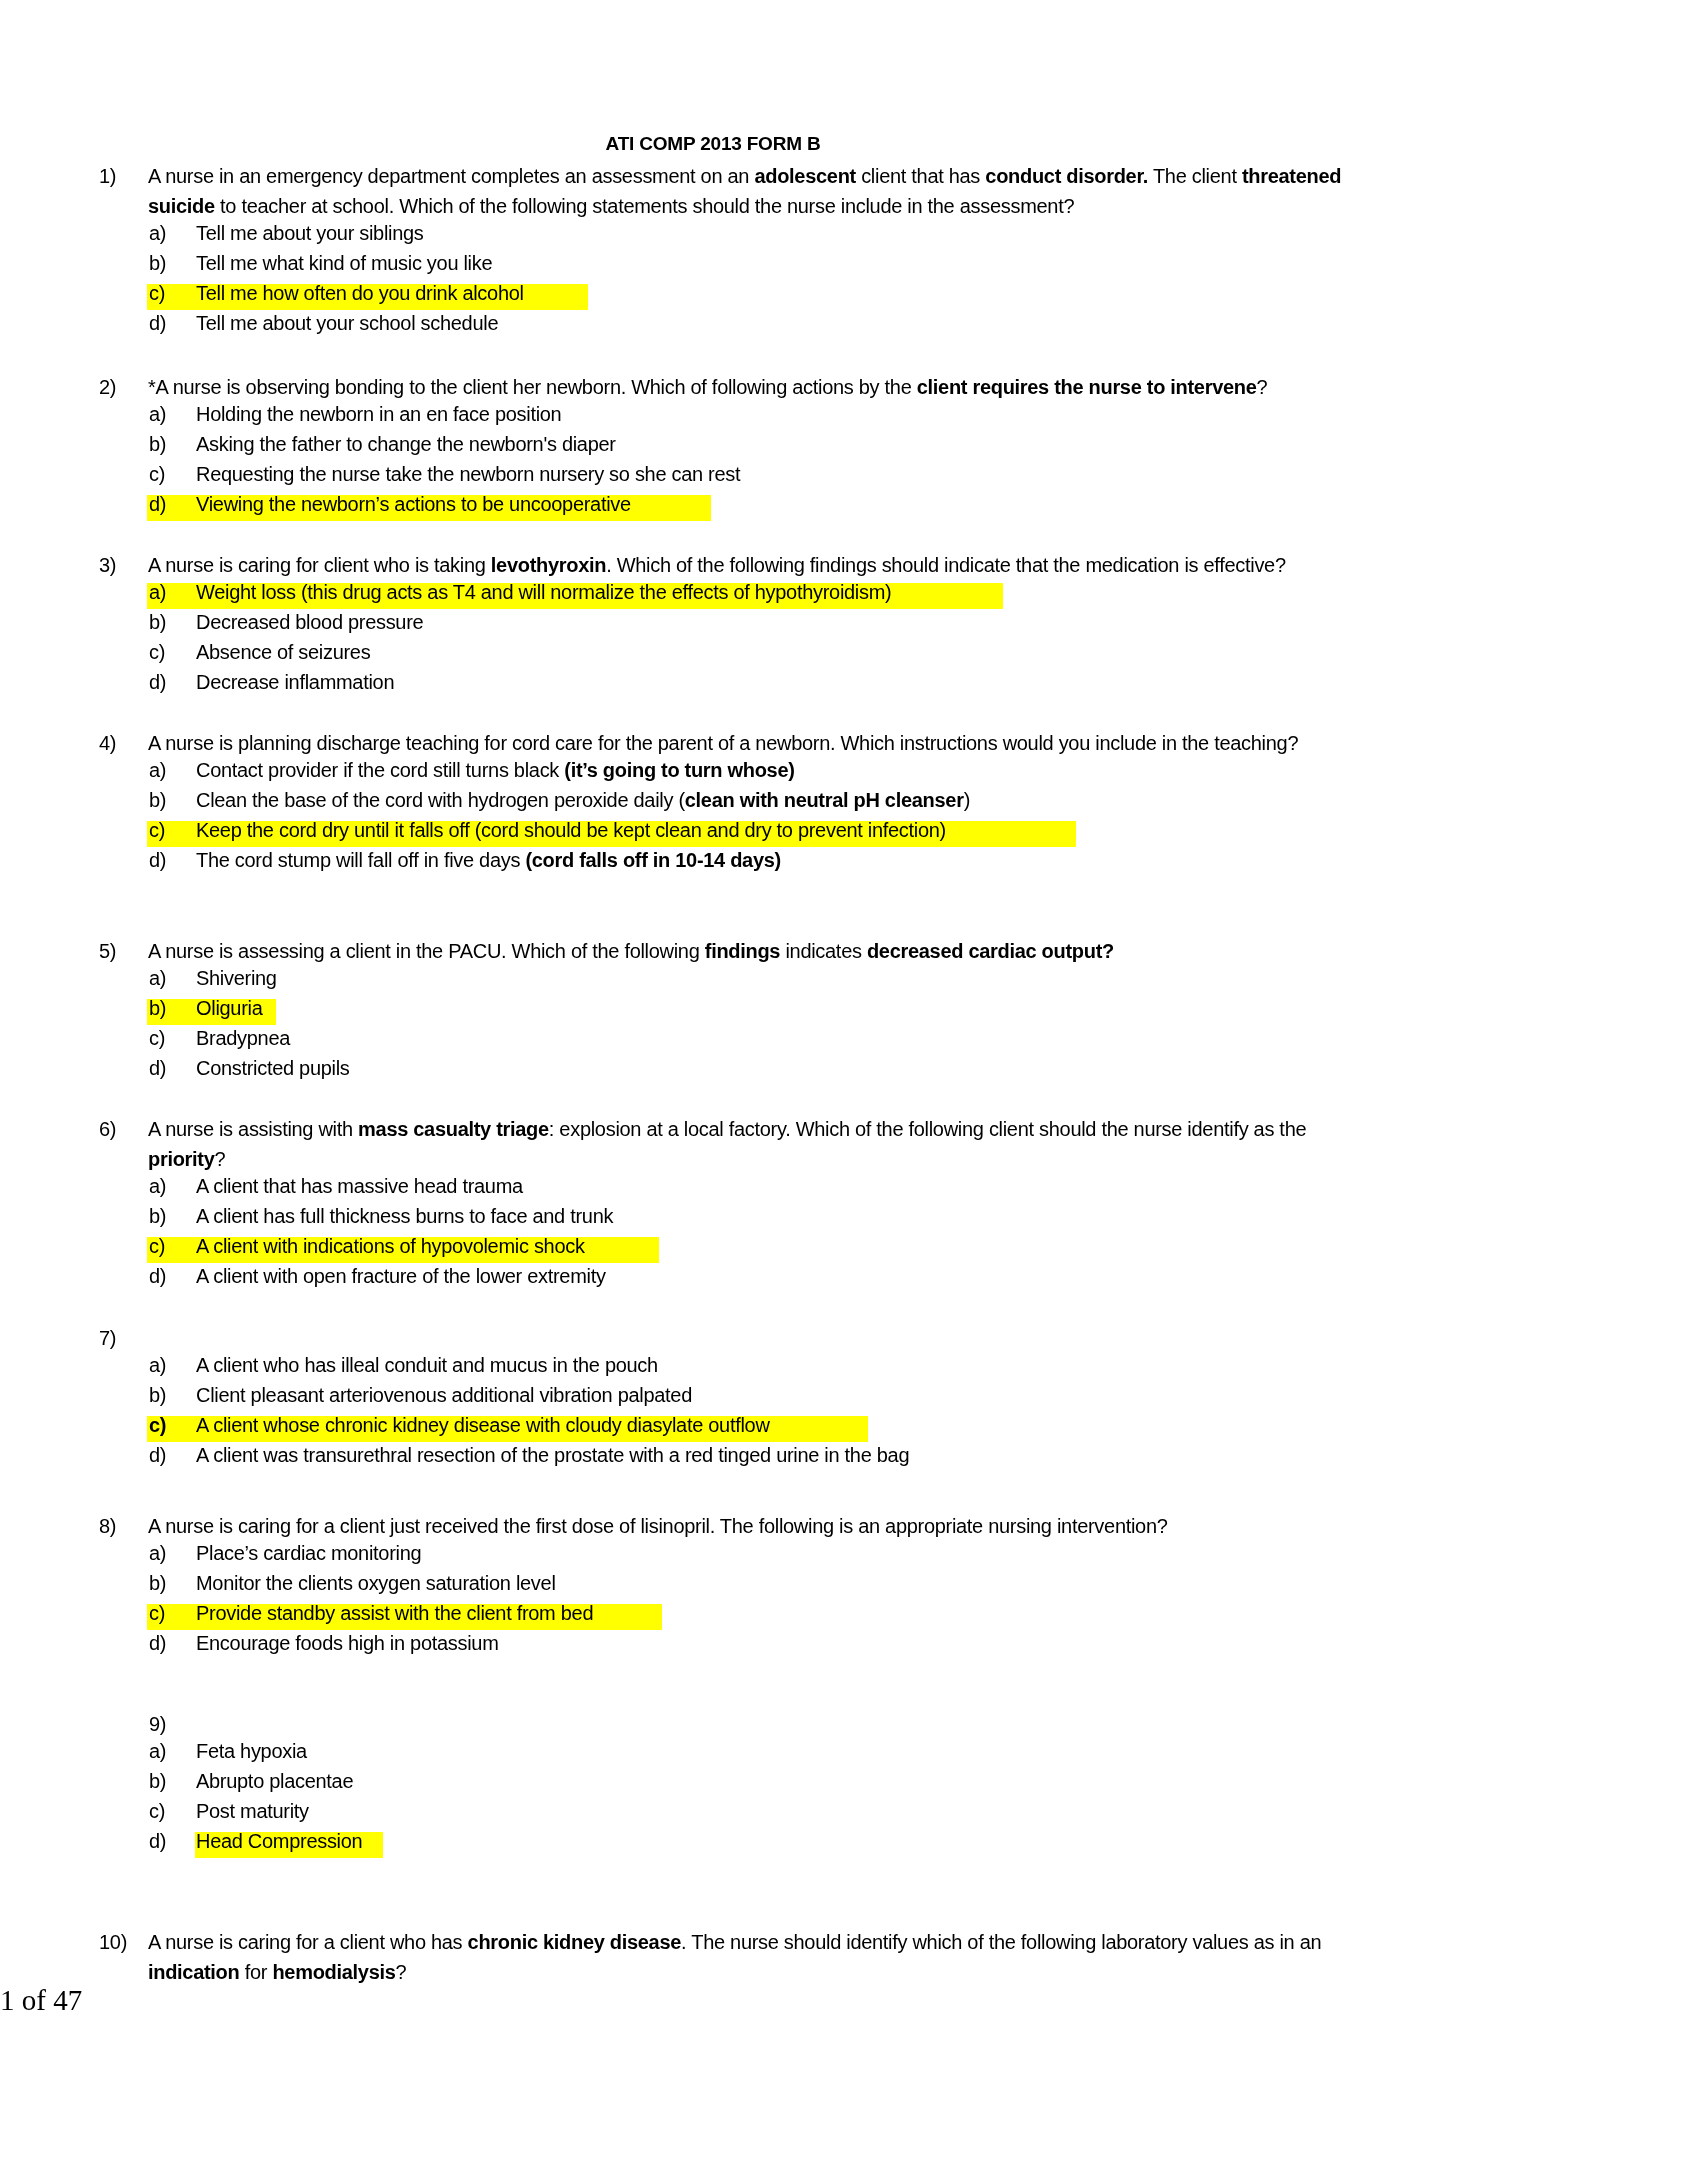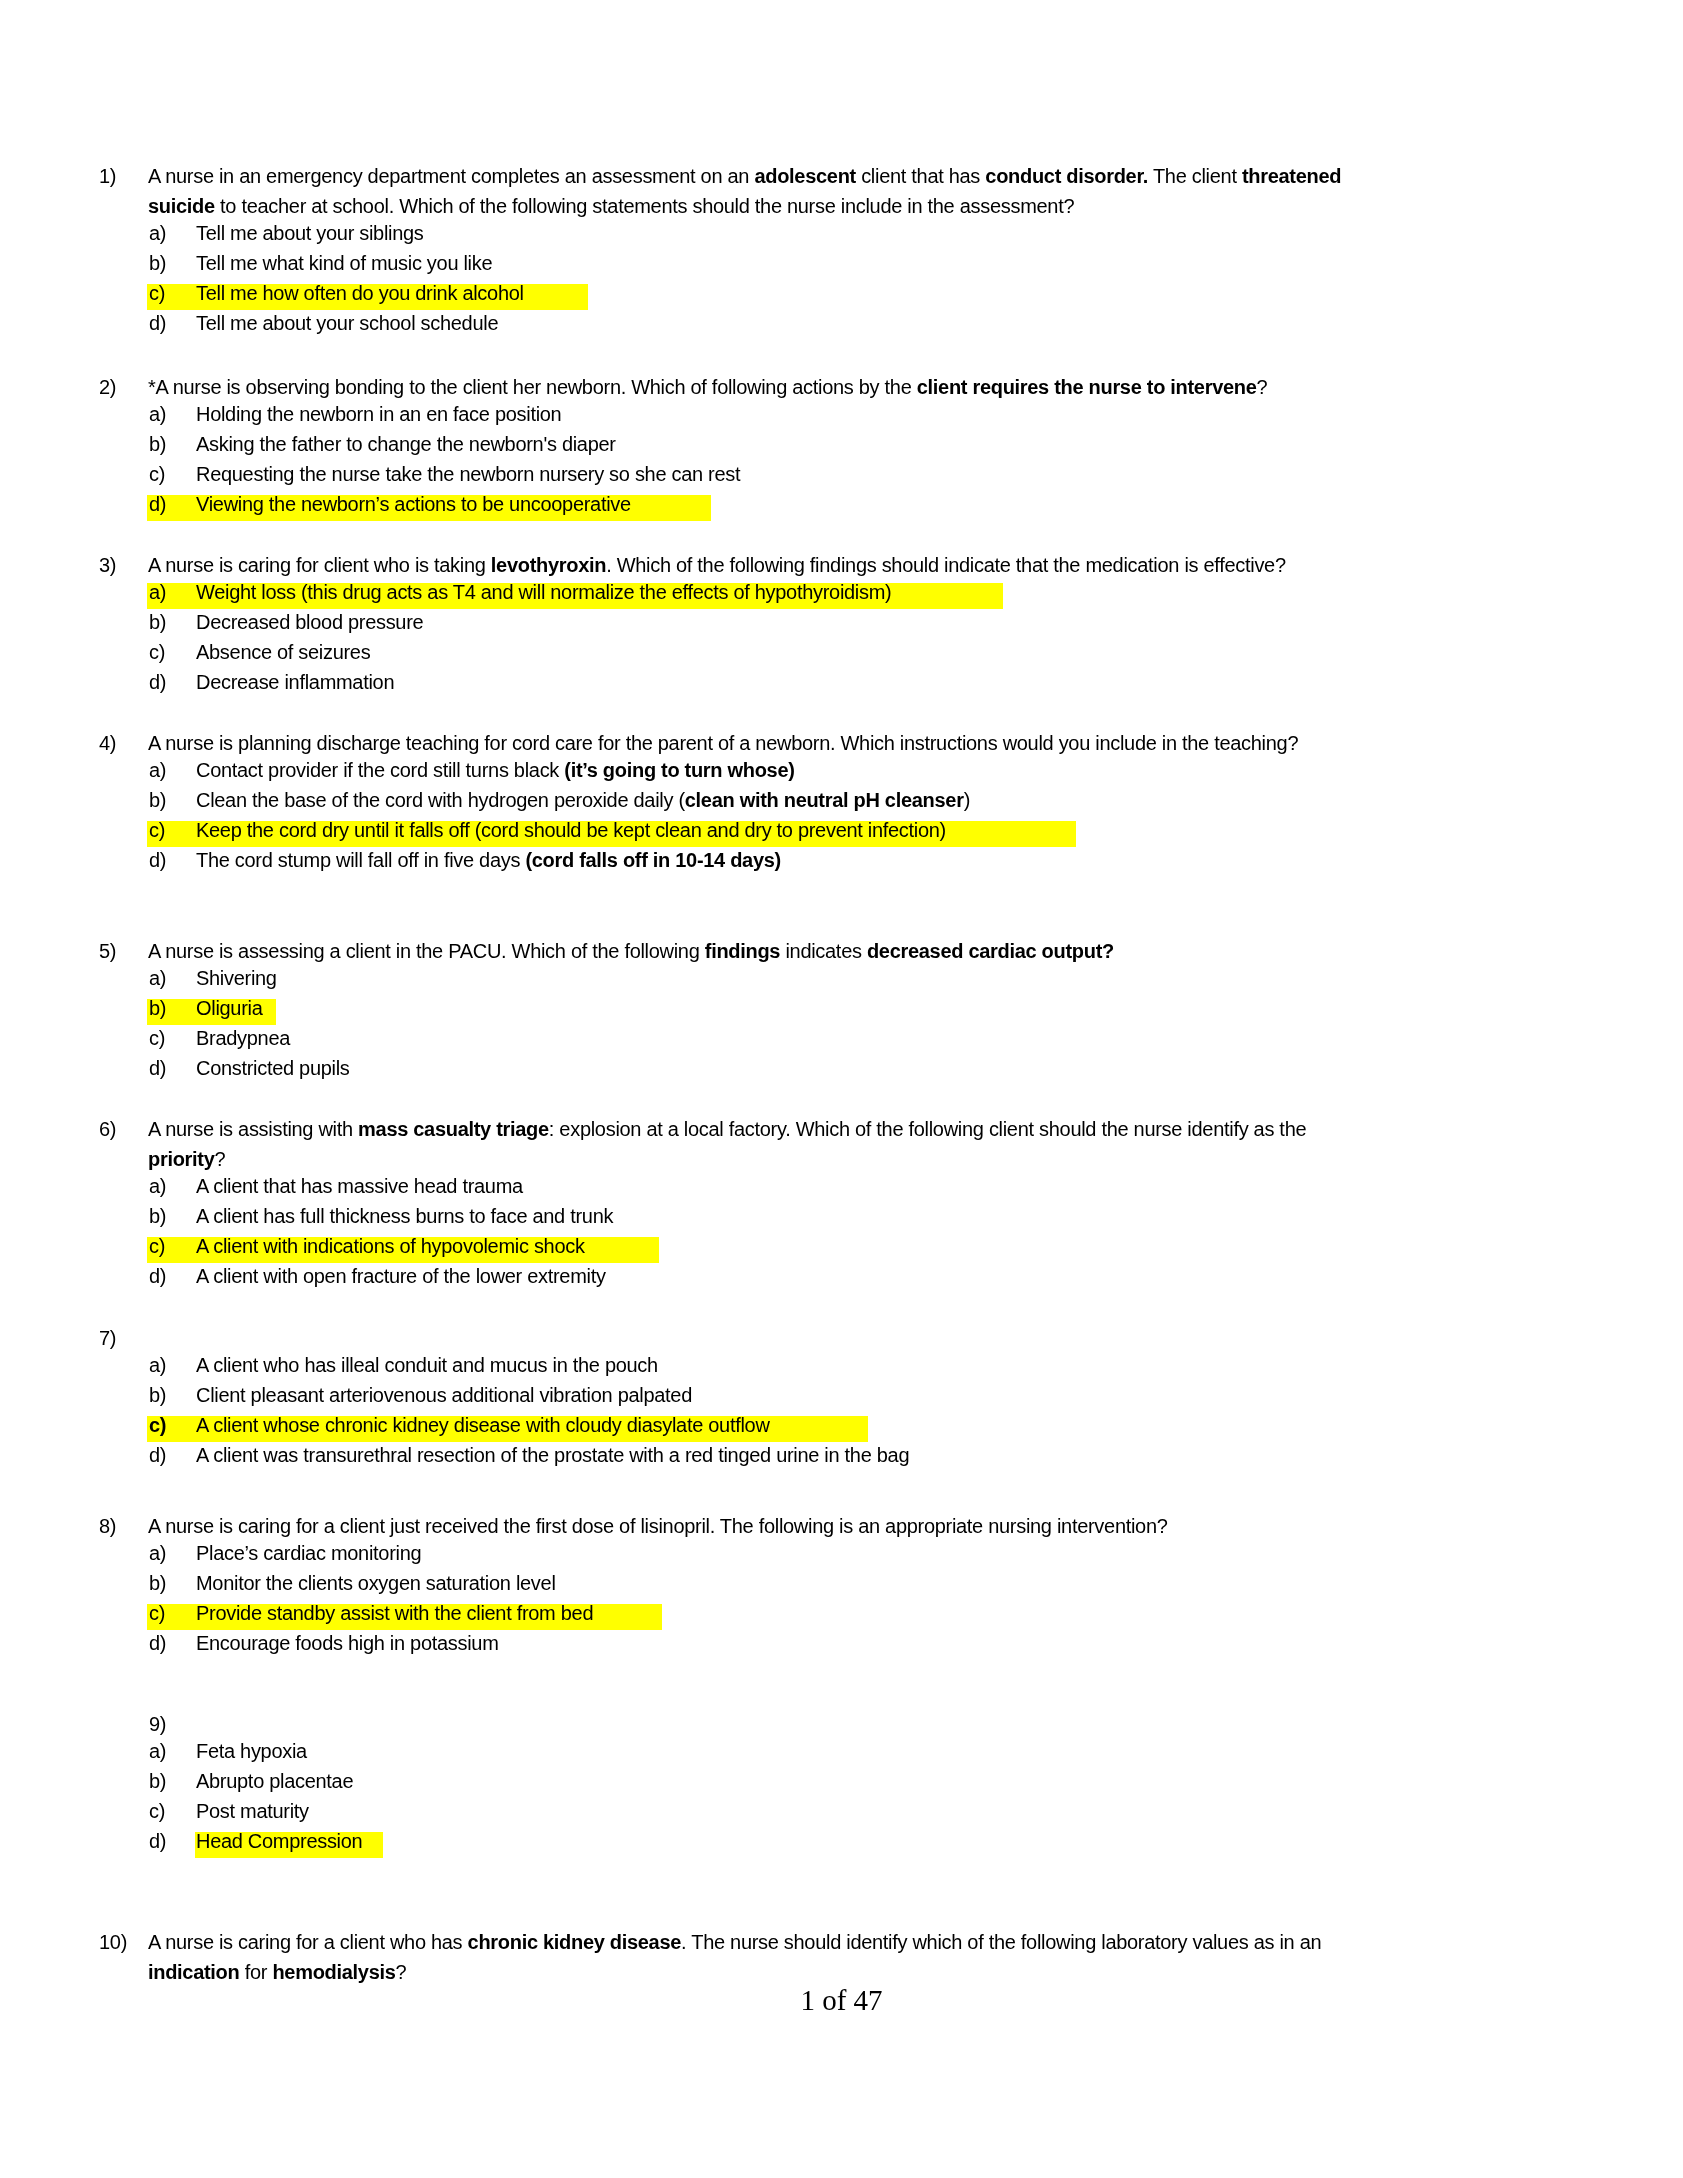--- a/index.html
+++ b/index.html
@@ -11,28 +11,29 @@
   .q { position: absolute; left: 0; width: 1683px; font-size: 20px; line-height: 30px; letter-spacing: -0.3px; }
   .qline { position: relative; height: 30px; white-space: nowrap; }
   .qnum { position: absolute; left: 99px; }
   .qtext { position: absolute; left: 148px; }
   .opt { position: relative; height: 30px; white-space: nowrap; }
   .opt .hl-wrap { position: absolute; left: 147px; top: 3px; height: 26px; }
   .opt .letter { position: absolute; left: 149px; top: -3px; }
   .opt .otext { position: absolute; left: 196px; top: -3px; }
   .hl { background: #ffff00; }
   .b { font-weight: bold; }
-  .footer { position: absolute; top: 1984px; left: 0; width: 1683px; text-align: center;
+  .footer { position: absolute; top: 1984px; left: 0; width: 1683px; 
             font-family: "Liberation Serif", "DejaVu Serif", serif; font-size: 29px; }
 </style>
 </head>
 <body>
 
 <div class="page">
 
+  <div class="doc-title">ATI COMP 2013 FORM B</div>
 
   <div class="q" style="top:161px;">
     <div class="qline">
       <span class="qnum">1)</span>
       <span class="qtext"><span>A nurse in an emergency department completes an assessment on an </span><span class="b">adolescent</span><span> client that has </span><span class="b">conduct disorder.</span><span> The client </span><span class="b">threatened</span></span>
     </div>
     <div class="qline">
       <span class="qtext"><span class="b">suicide</span><span> to teacher at school. Which of the following statements should the nurse include in the assessment?</span></span>
     </div>
     <div class="opt">

